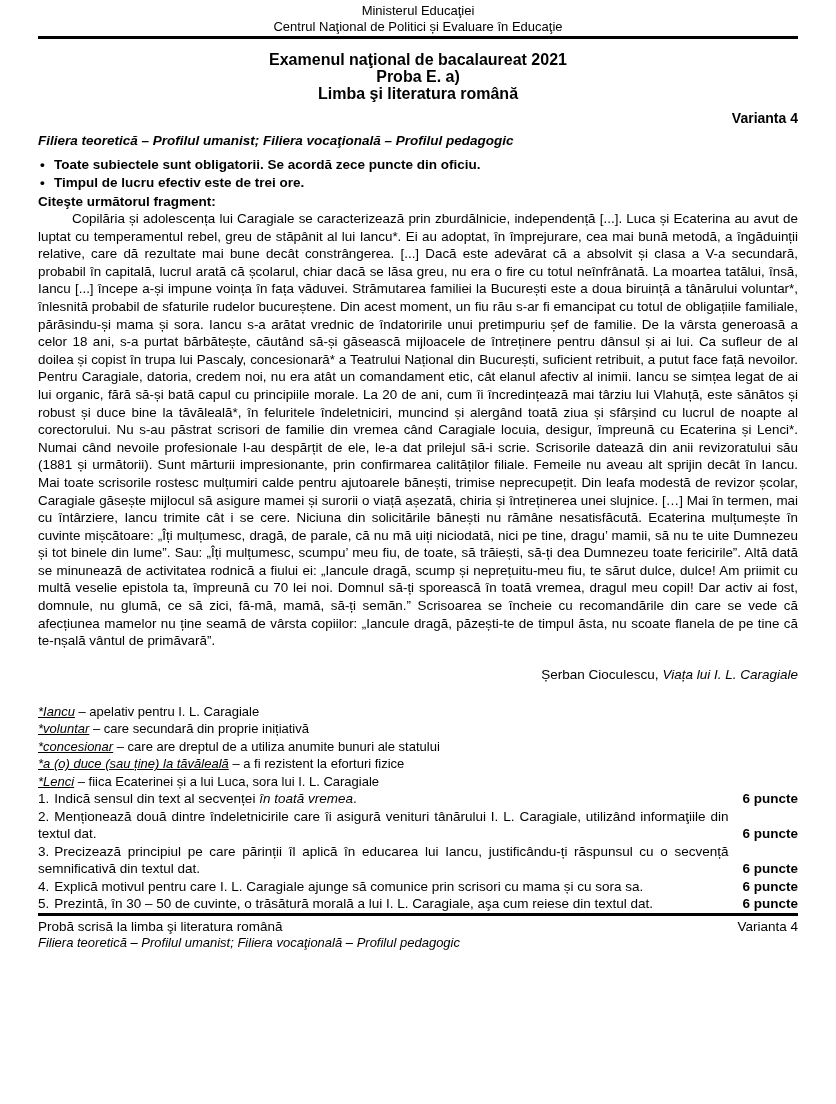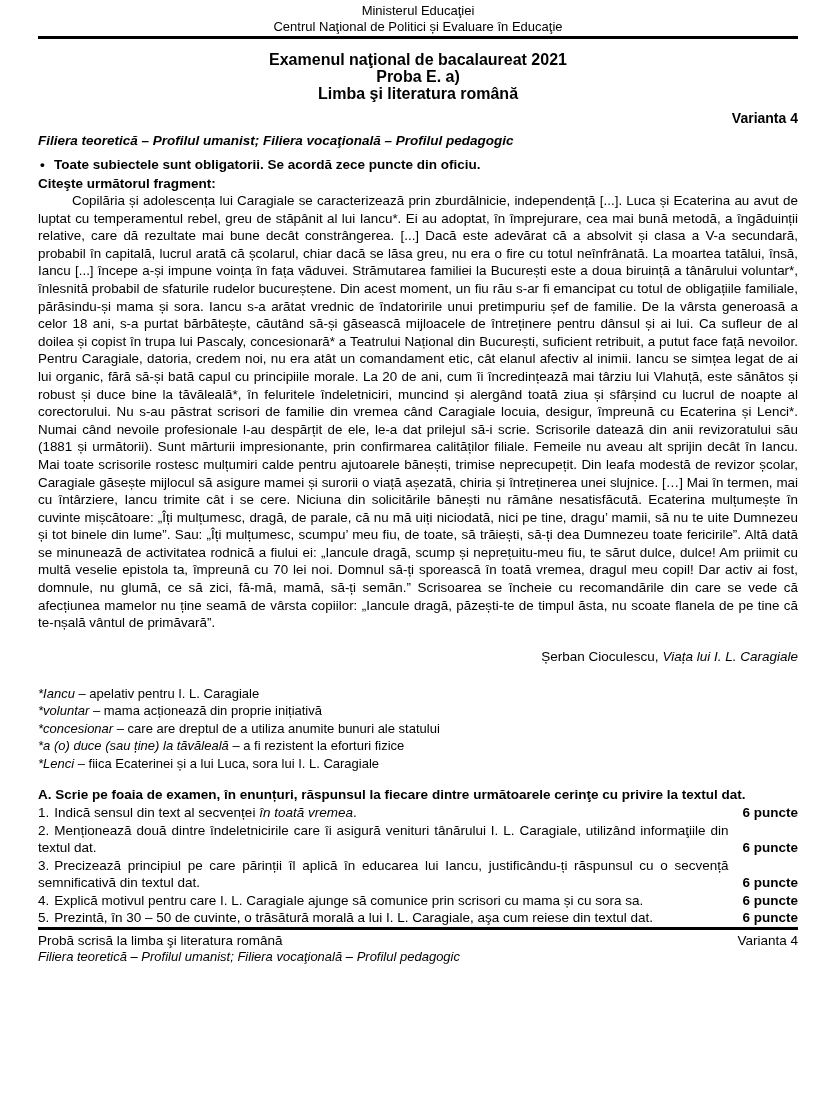--- a/index.html
+++ b/index.html
@@ -35,21 +35,21 @@
 
   .fragment-text{
     font-size:13.4px;line-height:17.6px;text-align:justify;
     text-indent:34px;margin:0;
   }
   .attribution{font-size:13.5px;line-height:18px;text-align:right;margin-top:16px;}
   .attribution .work{font-style:italic;margin-left:4px;}
 
   .footnotes{margin-top:19px;}
   .footnote{font-size:13px;line-height:17.5px;}
-  .footnote .term{font-style:italic;}
+  .footnote .term{font-style:italic;text-decoration:underline;}
 
   .section-a{margin-top:14px;font-size:13.5px;font-weight:bold;line-height:18px;text-align:justify;}
 
   .questions{margin-top:0;}
   .question{display:flex;align-items:flex-end;font-size:13.5px;line-height:17.5px;}
   .q-text{flex:1;text-align:justify;}
   .q-num{margin-right:5px;}
   .q-points{font-weight:bold;white-space:nowrap;margin-left:14px;}
 
   .footer{margin-top:auto;}
@@ -74,40 +74,40 @@
     <div>Proba E. a)</div>
     <div>Limba şi literatura română</div>
   </div>
 
   <div class="variant-line">Varianta 4</div>
 
   <div class="profile-line">Filiera teoretică – Profilul umanist; Filiera vocaţională – Profilul pedagogic</div>
 
   <ul class="notes">
     <li>Toate subiectele sunt obligatorii. Se acordă zece puncte din oficiu.</li>
+    <li>Timpul de lucru efectiv este de trei ore.</li>
   </ul>
 
 
   <div class="fragment-intro">Citeşte următorul fragment:</div>
 
   <p class="fragment-text">Copilăria și adolescența lui Caragiale se caracterizează prin zburdălnicie, independență [...]. Luca și Ecaterina au avut de luptat cu temperamentul rebel, greu de stăpânit al lui Iancu*. Ei au adoptat, în împrejurare, cea mai bună metodă, a îngăduinții relative, care dă rezultate mai bune decât constrângerea. [...] Dacă este adevărat că a absolvit și clasa a V-a secundară, probabil în capitală, lucrul arată că școlarul, chiar dacă se lăsa greu, nu era o fire cu totul neînfrânată. La moartea tatălui, însă, Iancu [...] începe a-și impune voința în fața văduvei. Strămutarea familiei la București este a doua biruință a tânărului voluntar*, înlesnită probabil de sfaturile rudelor bucureștene. Din acest moment, un fiu rău s-ar fi emancipat cu totul de obligațiile familiale, părăsindu-și mama și sora. Iancu s-a arătat vrednic de îndatoririle unui pretimpuriu șef de familie. De la vârsta generoasă a celor 18 ani, s-a purtat bărbătește, căutând să-și găsească mijloacele de întreținere pentru dânsul și ai lui. Ca sufleur de al doilea și copist în trupa lui Pascaly, concesionară* a Teatrului Național din București, suficient retribuit, a putut face față nevoilor. Pentru Caragiale, datoria, credem noi, nu era atât un comandament etic, cât elanul afectiv al inimii. Iancu se simțea legat de ai lui organic, fără să-și bată capul cu principiile morale. La 20 de ani, cum îi încredințează mai târziu lui Vlahuță, este sănătos și robust și duce bine la tăvăleală*, în feluritele îndeletniciri, muncind și alergând toată ziua și sfârșind cu lucrul de noapte al corectorului. Nu s-au păstrat scrisori de familie din vremea când Caragiale locuia, desigur, împreună cu Ecaterina și Lenci*. Numai când nevoile profesionale l-au despărțit de ele, le-a dat prilejul să-i scrie. Scrisorile datează din anii revizoratului său (1881 și următorii). Sunt mărturii impresionante, prin confirmarea calităților filiale. Femeile nu aveau alt sprijin decât în Iancu. Mai toate scrisorile rostesc mulțumiri calde pentru ajutoarele bănești, trimise neprecupețit. Din leafa modestă de revizor școlar, Caragiale găsește mijlocul să asigure mamei și surorii o viață așezată, chiria și întreținerea unei slujnice. […] Mai în termen, mai cu întârziere, Iancu trimite cât i se cere. Niciuna din solicitările bănești nu rămâne nesatisfăcută. Ecaterina mulțumește în cuvinte mișcătoare: „Îți mulțumesc, dragă, de parale, că nu mă uiți niciodată, nici pe tine, dragu’ mamii, să nu te uite Dumnezeu și tot binele din lume”. Sau: „Îți mulțumesc, scumpu’ meu fiu, de toate, să trăiești, să-ți dea Dumnezeu toate fericirile”. Altă dată se minunează de activitatea rodnică a fiului ei: „Iancule dragă, scump și neprețuitu-meu fiu, te sărut dulce, dulce! Am priimit cu multă veselie epistola ta, împreună cu 70 lei noi. Domnul să-ți sporească în toată vremea, dragul meu copil! Dar activ ai fost, domnule, nu glumă, ce să zici, fă-mă, mamă, să-ți semăn.” Scrisoarea se încheie cu recomandările din care se vede că afecțiunea mamelor nu ține seamă de vârsta copiilor: „Iancule dragă, păzești-te de timpul ăsta, nu scoate flanela de pe tine că te-nșală vântul de primăvară”.</p>
 
   <div class="attribution">
     <span>Șerban Cioculescu,</span><span class="work">Viața lui I. L. Caragiale</span>
   </div>
 
   <div class="footnotes">
     <div class="footnote"><span class="term">*Iancu</span><span> – apelativ pentru I. L. Caragiale</span></div>
-    <div class="footnote"><span class="term">*voluntar</span><span> – mama acționează din proprie inițiativă</span></div>
+    <div class="footnote"><span class="term">*voluntar</span><span> – care secundară din proprie inițiativă</span></div>
     <div class="footnote"><span class="term">*concesionar</span><span> – care are dreptul de a utiliza anumite bunuri ale statului</span></div>
     <div class="footnote"><span class="term">*a (o) duce (sau ține) la tăvăleală</span><span> – a fi rezistent la eforturi fizice</span></div>
     <div class="footnote"><span class="term">*Lenci</span><span> – fiica Ecaterinei și a lui Luca, sora lui I. L. Caragiale</span></div>
   </div>
 
-  <div class="section-a">A. Scrie pe foaia de examen, în enunțuri, răspunsul la fiecare dintre următoarele cerinţe cu privire la textul dat.</div>
 
   <div class="questions">
     <div class="question">
       <div class="q-text"><span class="q-num">1.</span><span>Indică sensul din text al secvenței </span><span class="italic">în toată vremea</span><span>.</span></div>
       <div class="q-points">6 puncte</div>
     </div>
     <div class="question">
       <div class="q-text"><span class="q-num">2.</span><span>Menționează două dintre îndeletnicirile care îi asigură venituri tânărului I. L. Caragiale, utilizând informaţiile din textul dat.</span><span class="italic"></span><span></span></div>
       <div class="q-points">6 puncte</div>
     </div>

